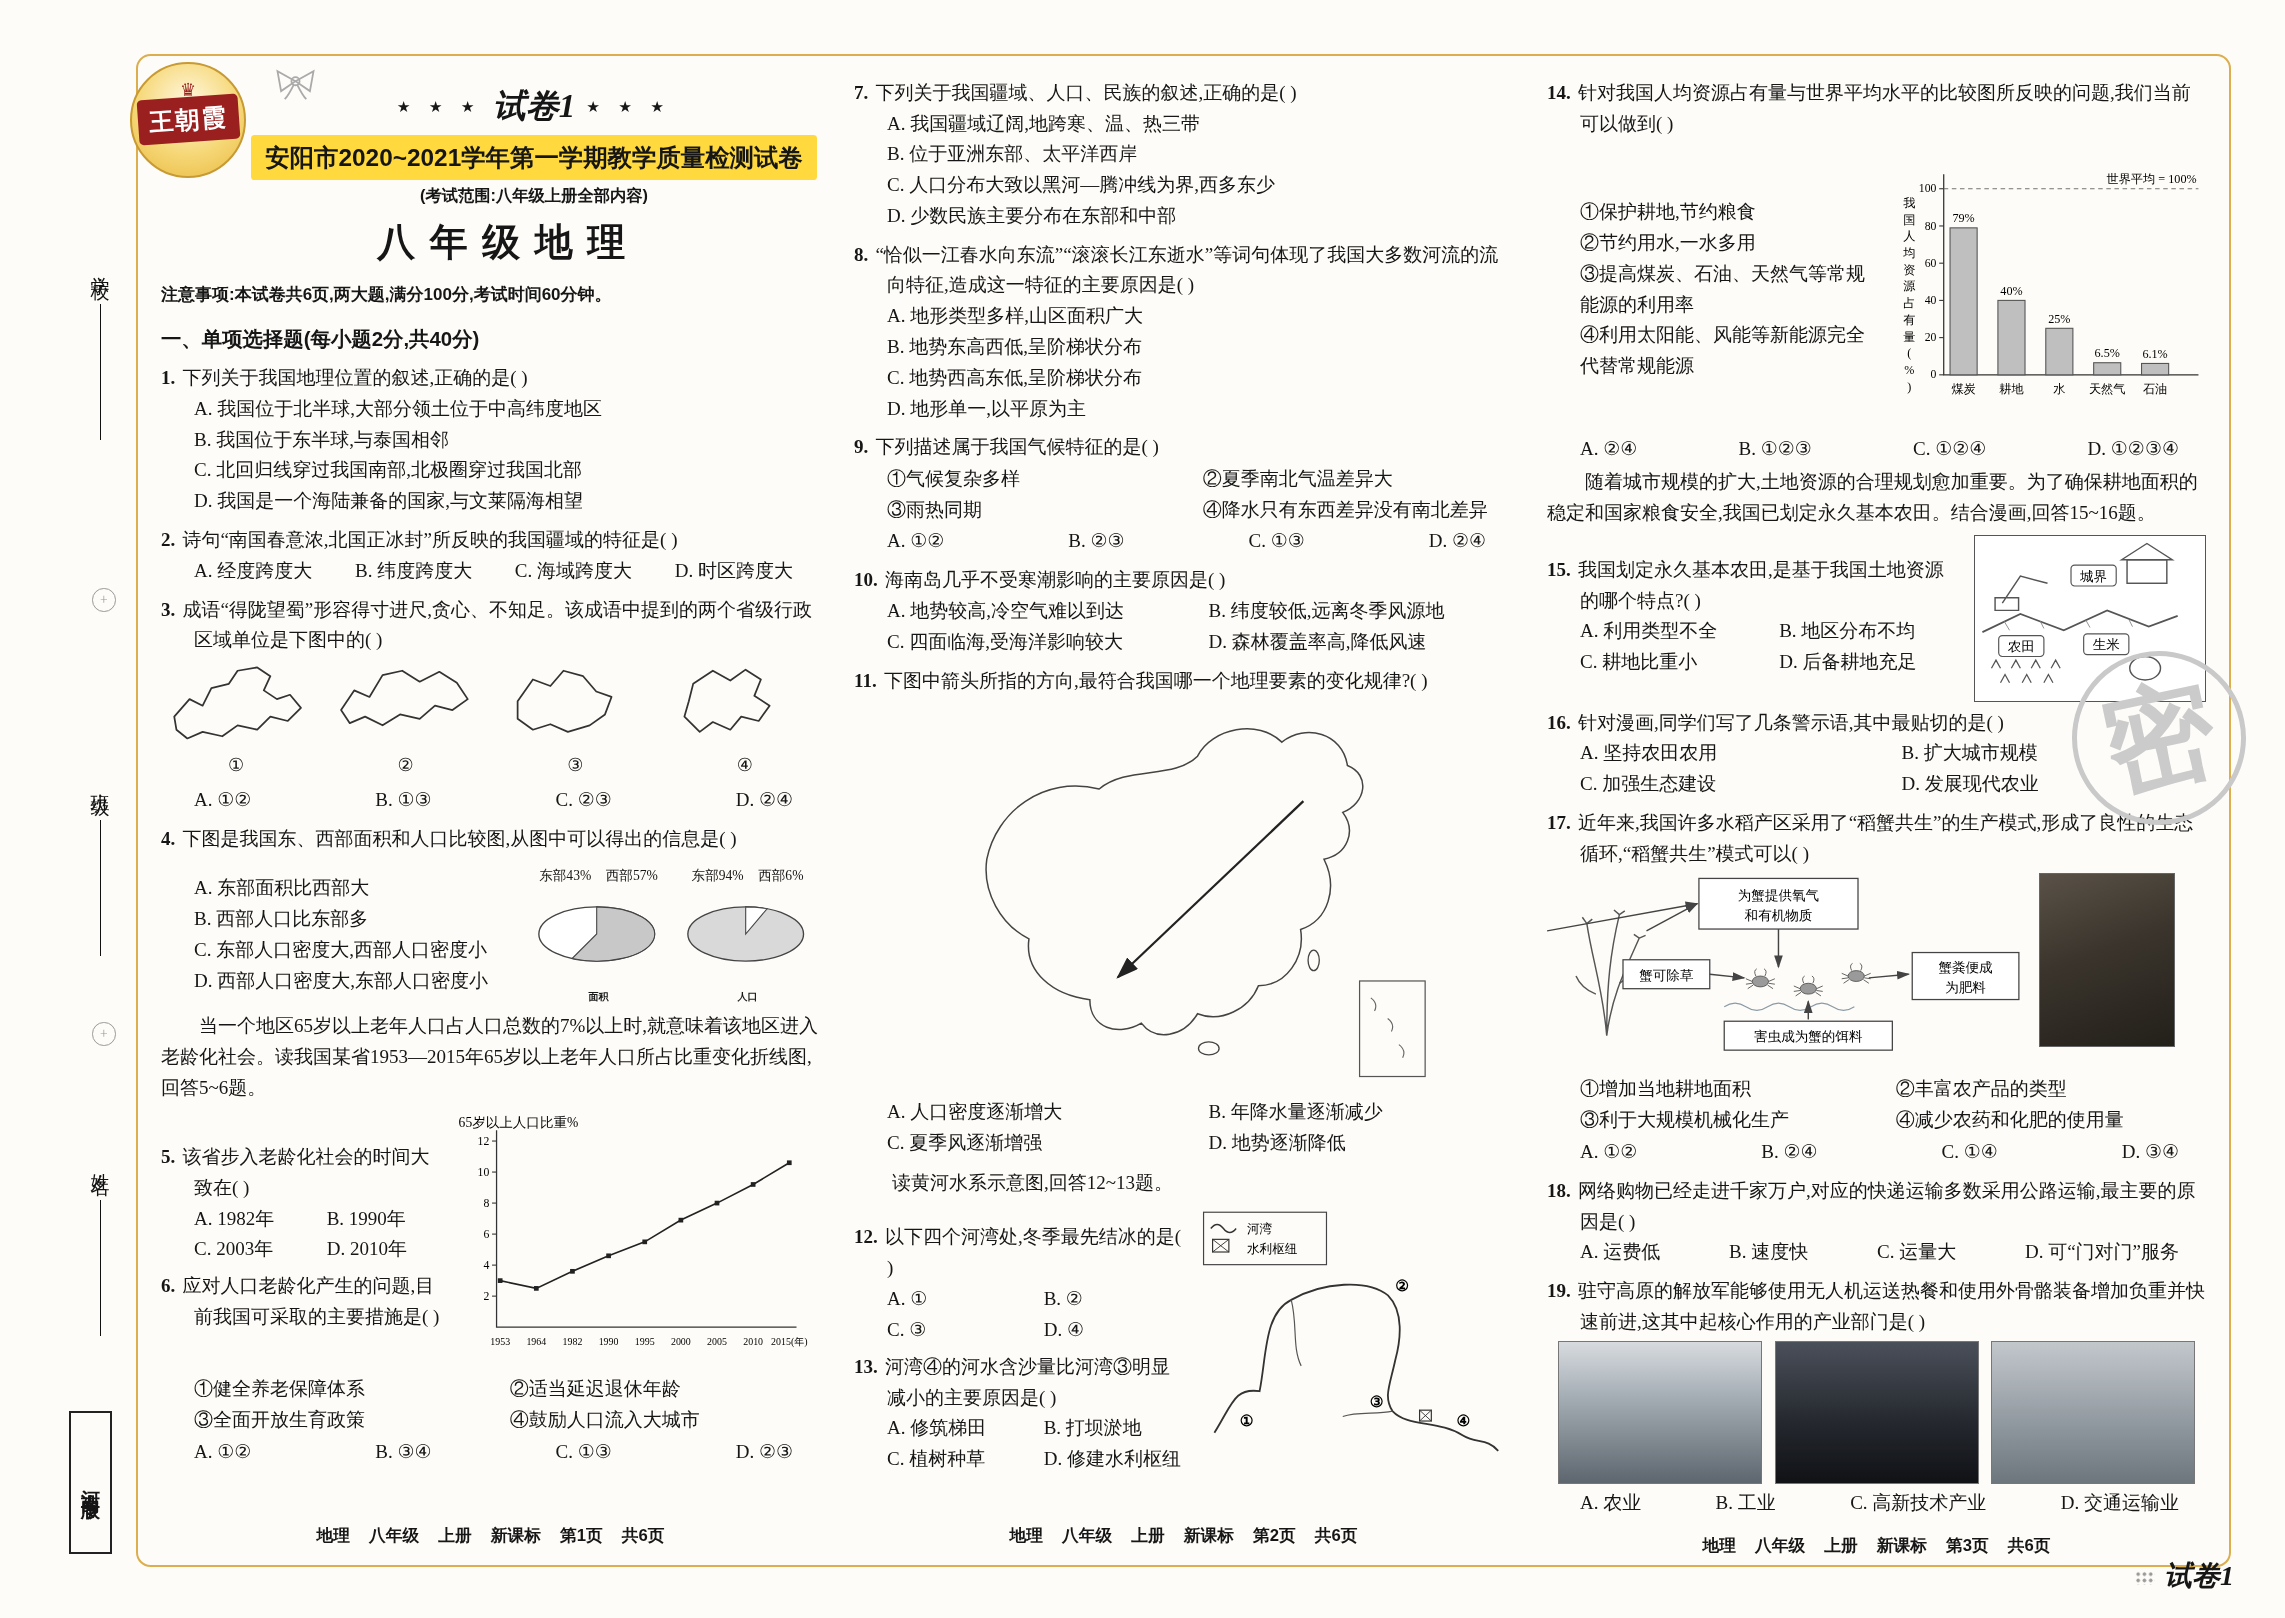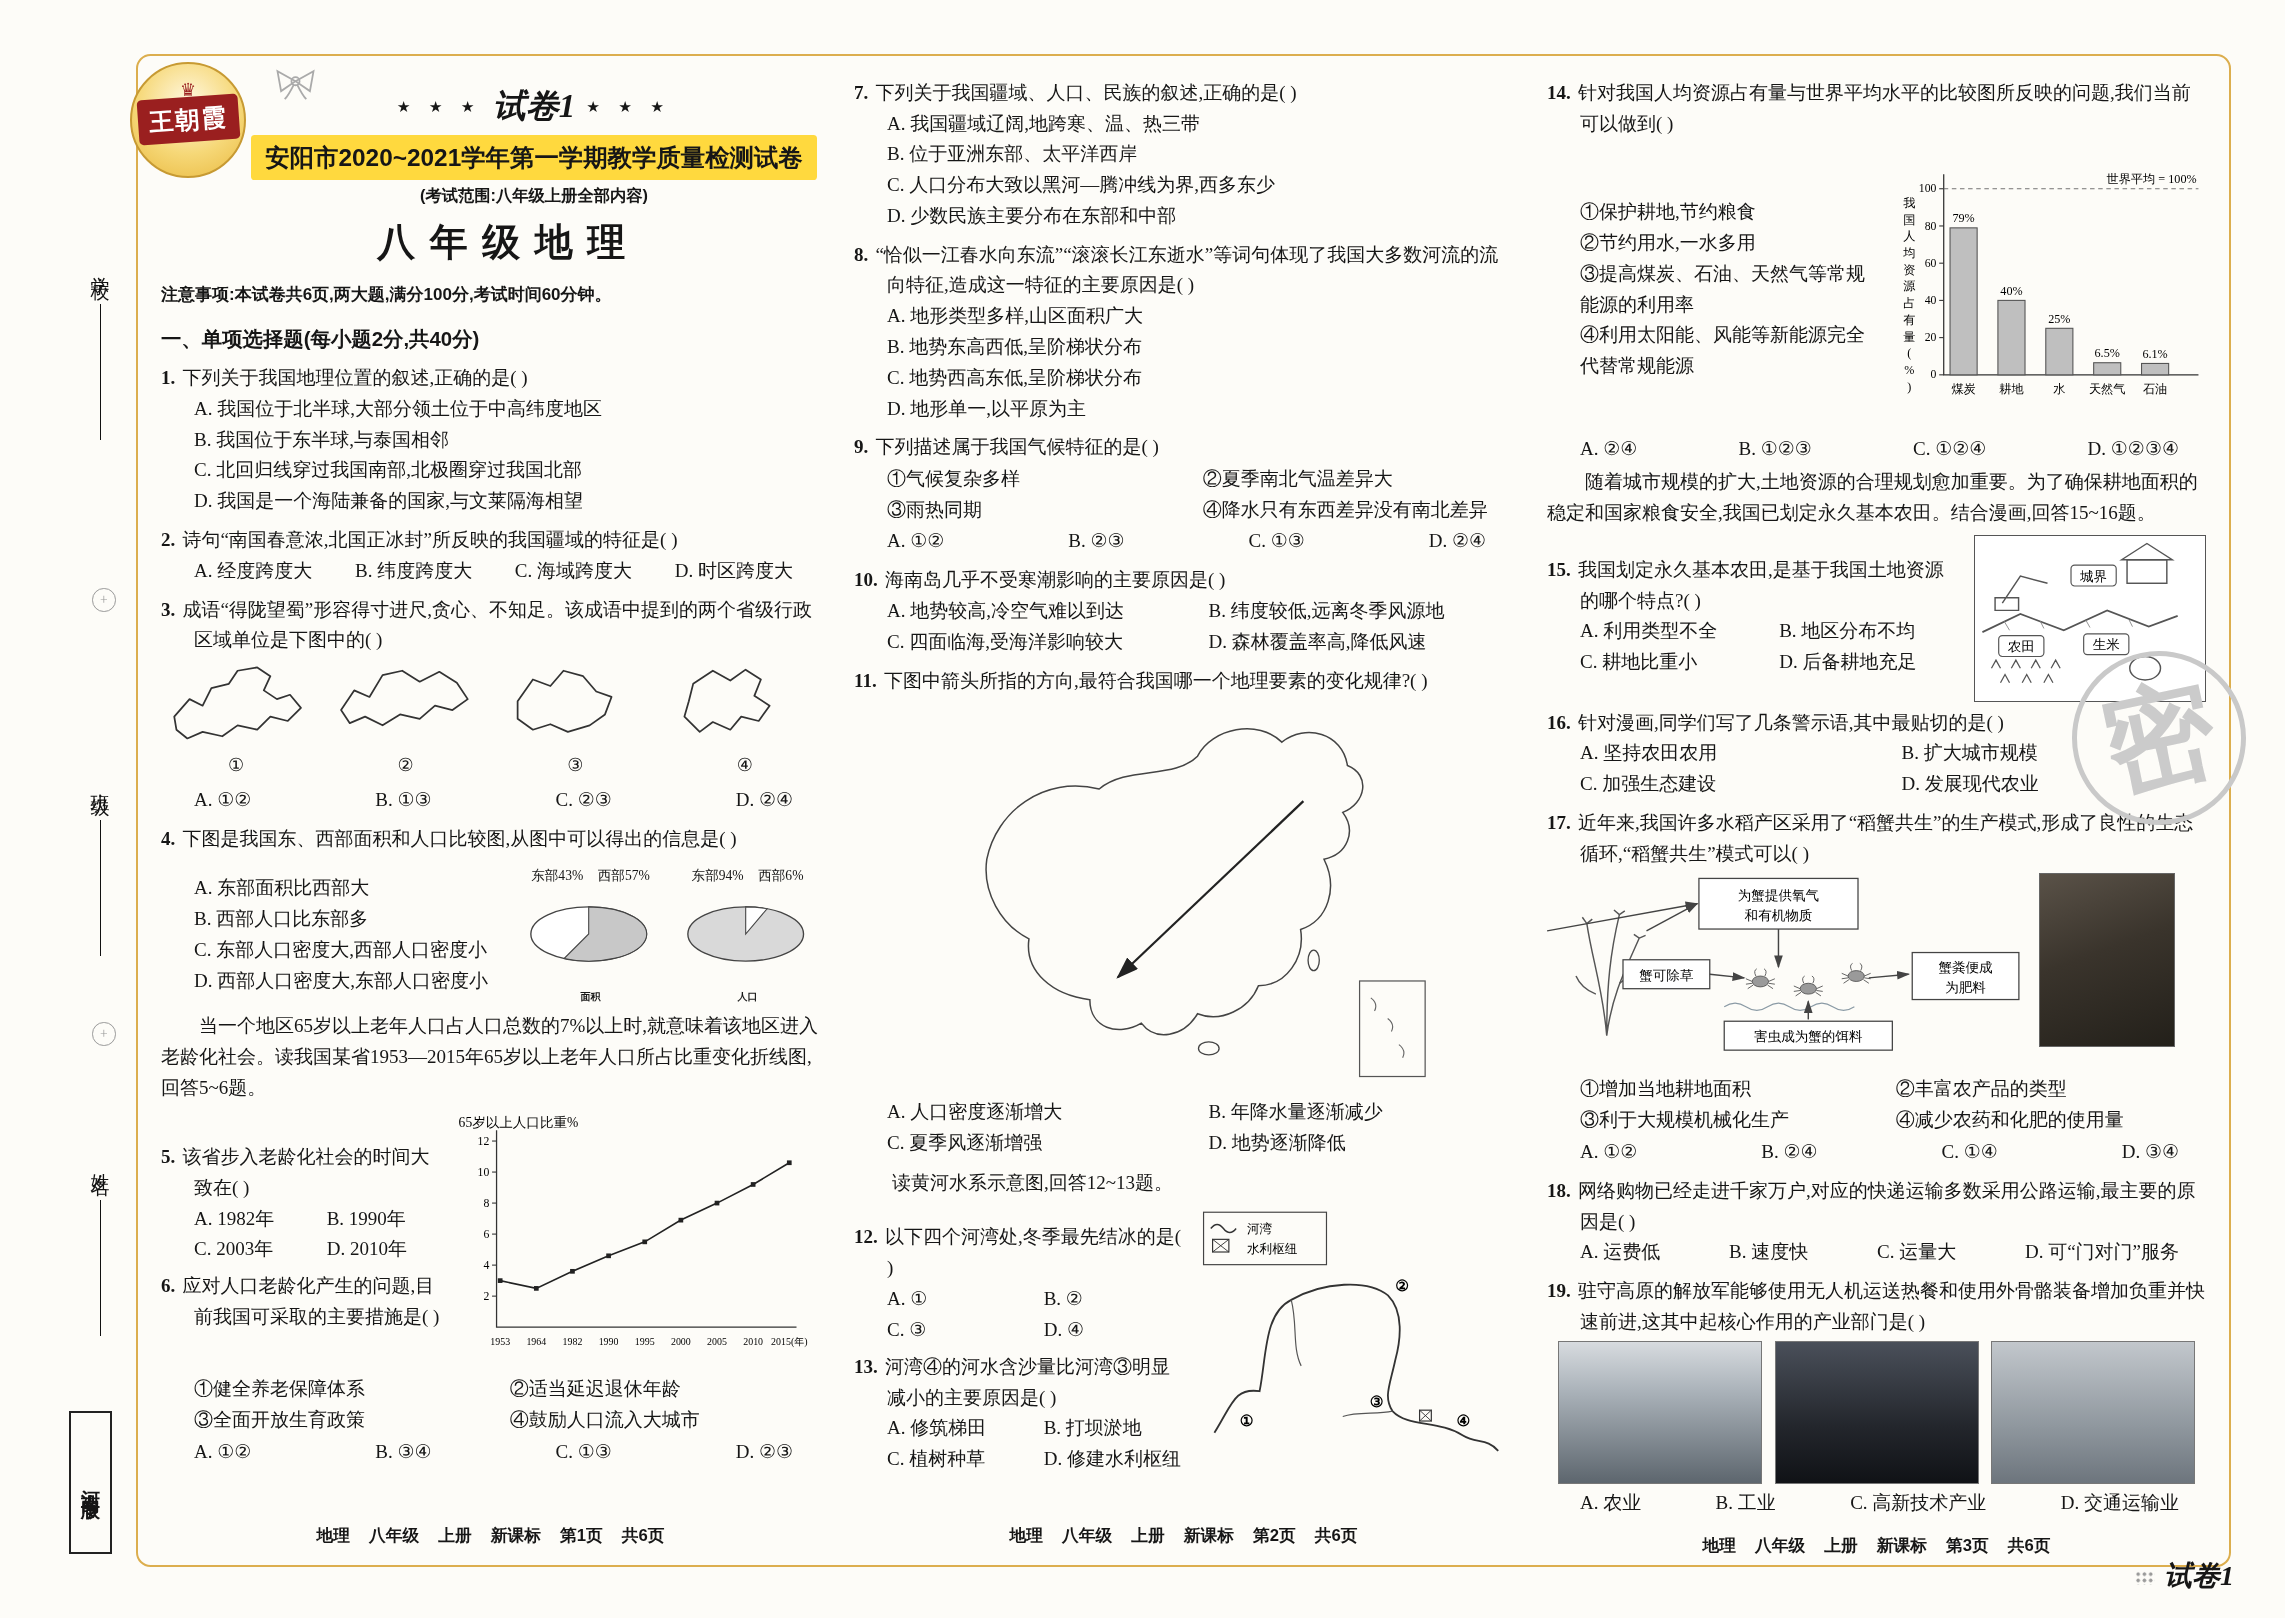--- a/index.html
+++ b/index.html
@@ -66,21 +66,21 @@
   .group-left { flex:1 1 auto; min-width:0; }
   .group > .fig { flex:0 0 auto; }
 
   .fig { margin:3.6px 0; }
   .fig-center { display:flex; justify-content:center; }
 
   .fig-provs { display:flex; justify-content:space-between; padding:1.8px 3.6px; }
   .prov { text-align:center; }
   .prov-label { font-size:18px; margin-top:-3.6px; }
 
-  .fig-pies { display:flex; gap:12px; }
+  .fig-pies { display:flex; gap:4px; }
   .pie { text-align:center; }
   .pie-labels { display:flex; justify-content:center; gap:14.5px; font-size:13.6px; white-space:nowrap; }
   .pie-cap { font-size:10px; font-weight:bold; margin-top:-1.8px; }
 
   .photos-row { display:flex; gap:12.7px; justify-content:center; }
   .photo { width:204px; height:143px; border:0.9px solid #777; }
   .photo.p1 { background:linear-gradient(180deg,#d7dbdf 0%,#aab2b9 35%,#5d666e 100%); }
   .photo.p2 { background:linear-gradient(180deg,#4a505a 0%,#23262c 60%,#101216 100%); }
   .photo.p3 { background:linear-gradient(180deg,#c2c7cc 0%,#8f979e 60%,#6d757d 100%); }
 

